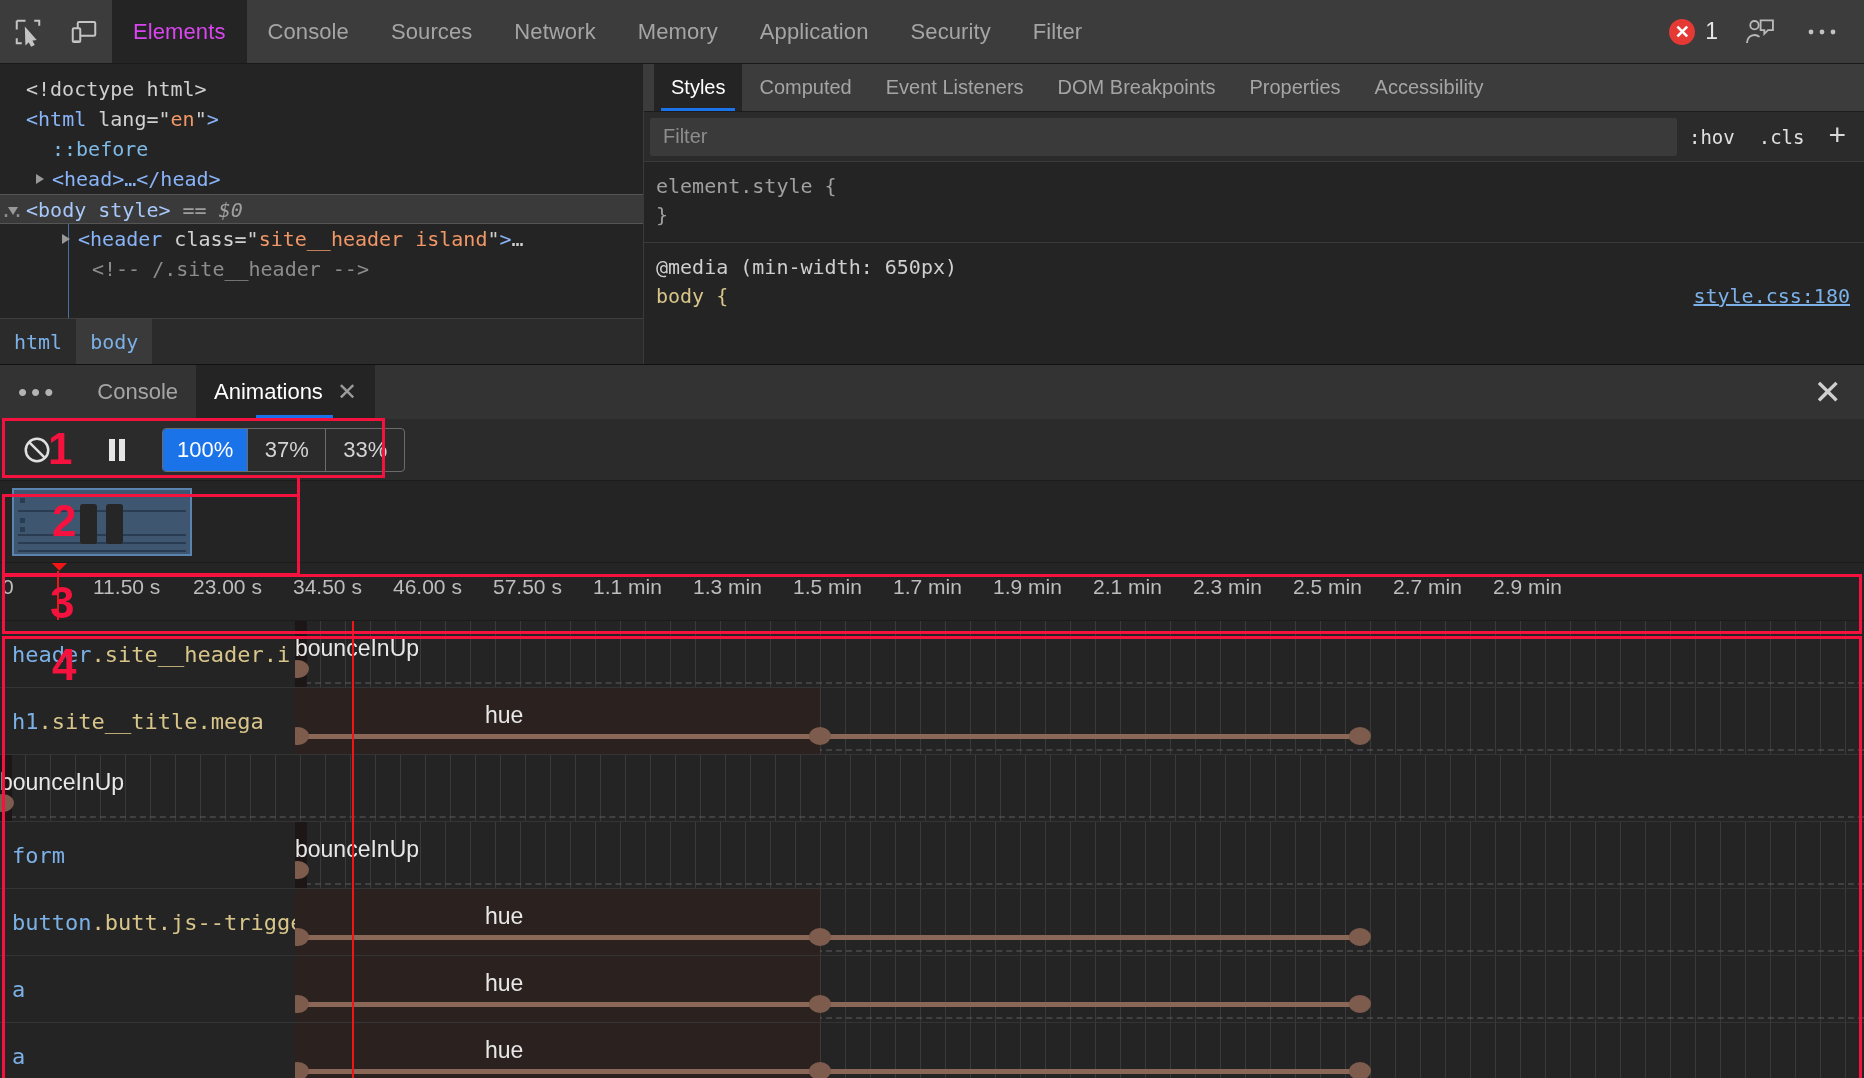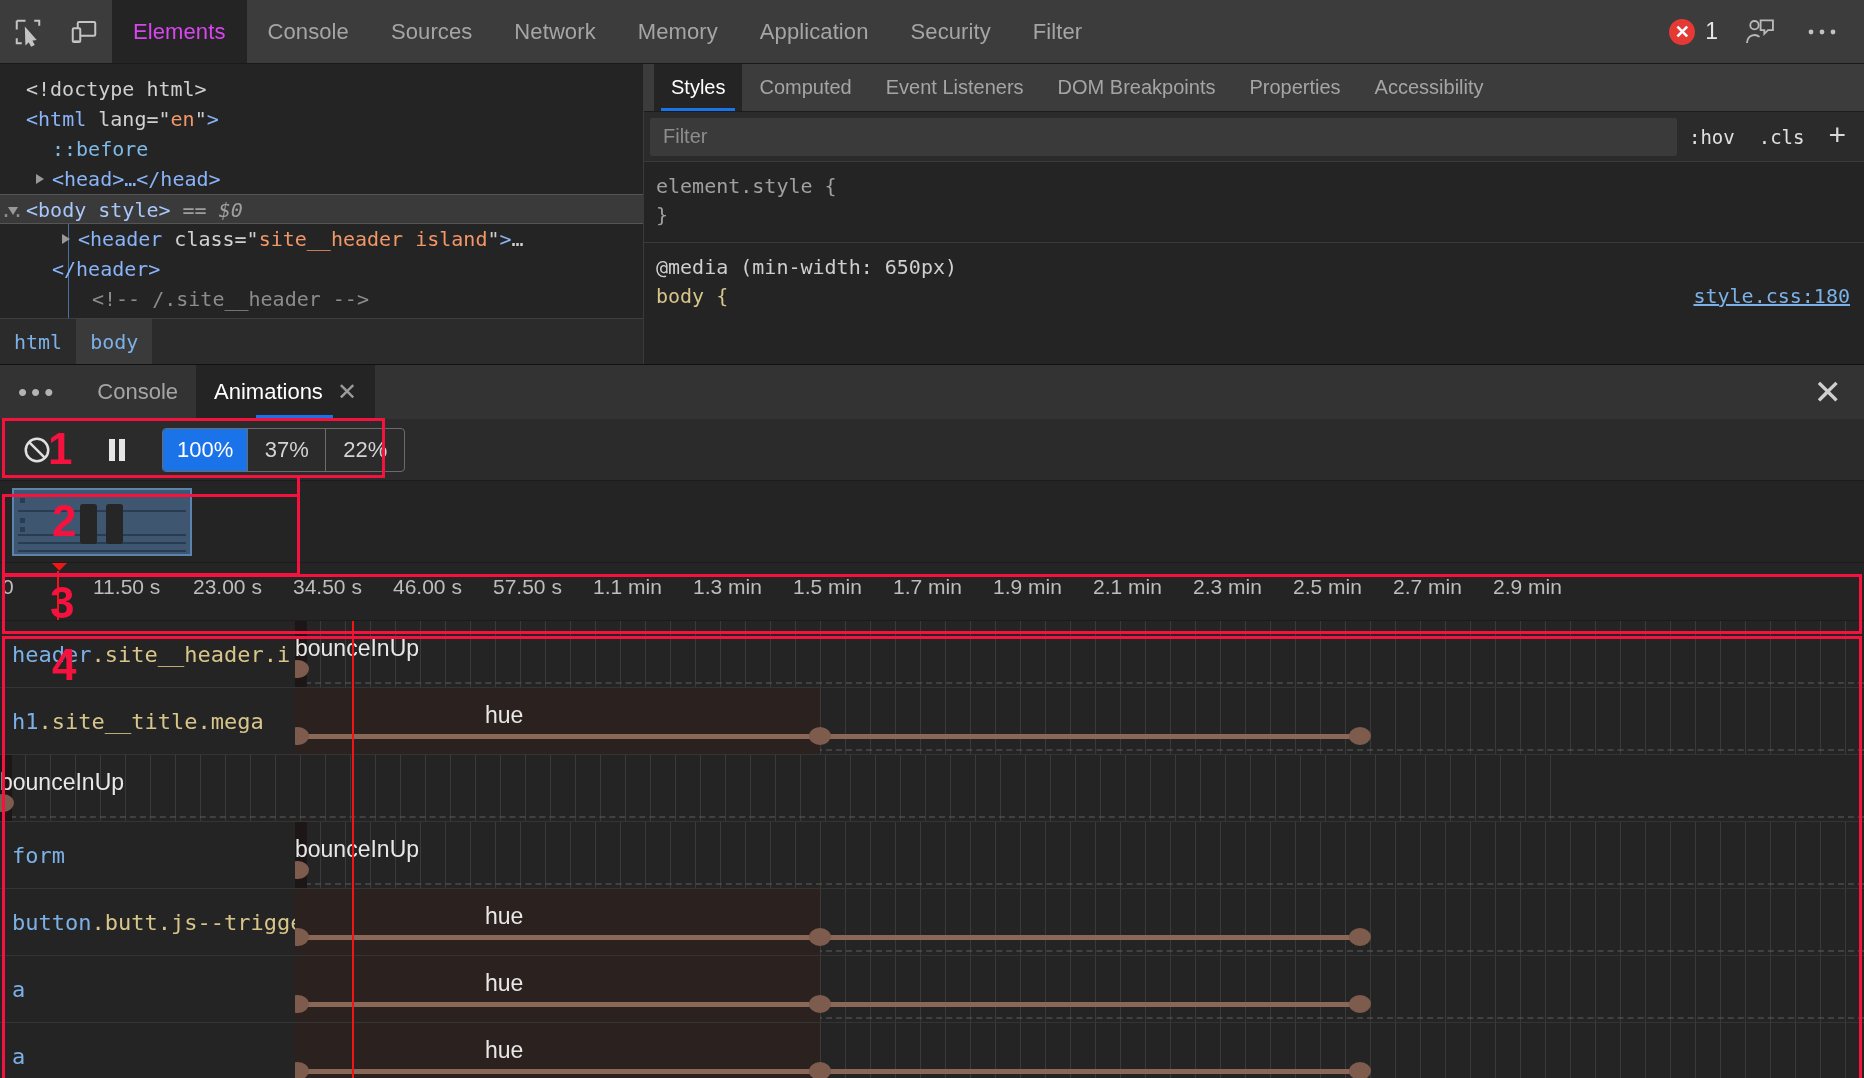--- a/index.html
+++ b/index.html
@@ -315,23 +315,20 @@
           <span class="dots-prefix">..</span>
           <span class="arrow open"></span>
           <span class="tagw">&lt;</span><span class="tagw">body</span><span class="plain">&nbsp;</span><span class="tagw">style</span><span class="tagw">&gt;</span><span class="plain">&nbsp;</span><span class="dollar">== $0</span>
         </div>
 
         <div class="dom-line ind3">
           <span class="arrow i3"></span>
           <span class="tag">&lt;</span><span class="tag">header</span><span class="plain">&nbsp;</span><span class="attrname">class</span><span class="plain">="</span><span class="attrval">site__header island</span><span class="plain">"</span><span class="tag">&gt;</span><span class="plain">…</span>
         </div>
 
-        <div class="dom-line ind2">
-          <span class="tag">&lt;/header&gt;</span>
-        </div>
 
         <div class="dom-line ind4">
           <span class="comment">&lt;!-- /.site__header --&gt;</span>
         </div>
       </div>
 
       <div class="breadcrumb">
         <div class="crumb">html</div>
         <div class="crumb active">body</div>
       </div>
@@ -393,21 +390,21 @@
       </div>
       <div class="ctl-btn" style="margin-left:34px">
         <svg width="20" height="26" viewBox="0 0 20 26">
           <rect x="2" y="2" width="6" height="22" fill="#e6e6e6"></rect>
           <rect x="12" y="2" width="6" height="22" fill="#e6e6e6"></rect>
         </svg>
       </div>
       <div class="speed-group">
         <div class="speed-btn active">100%</div>
         <div class="speed-btn">37%</div>
-        <div class="speed-btn">22%</div>
+        <div class="speed-btn">33%</div>
       </div>
     </div>
 
     <div class="groups-strip">
       <div class="gc">
         <div class="gd" style="top:8px"></div>
         <div class="gl" style="top:20px"></div>
         <div class="gd" style="top:28px"></div>
         <div class="gd" style="top:37px"></div>
         <div class="gl" style="top:44px"></div>

